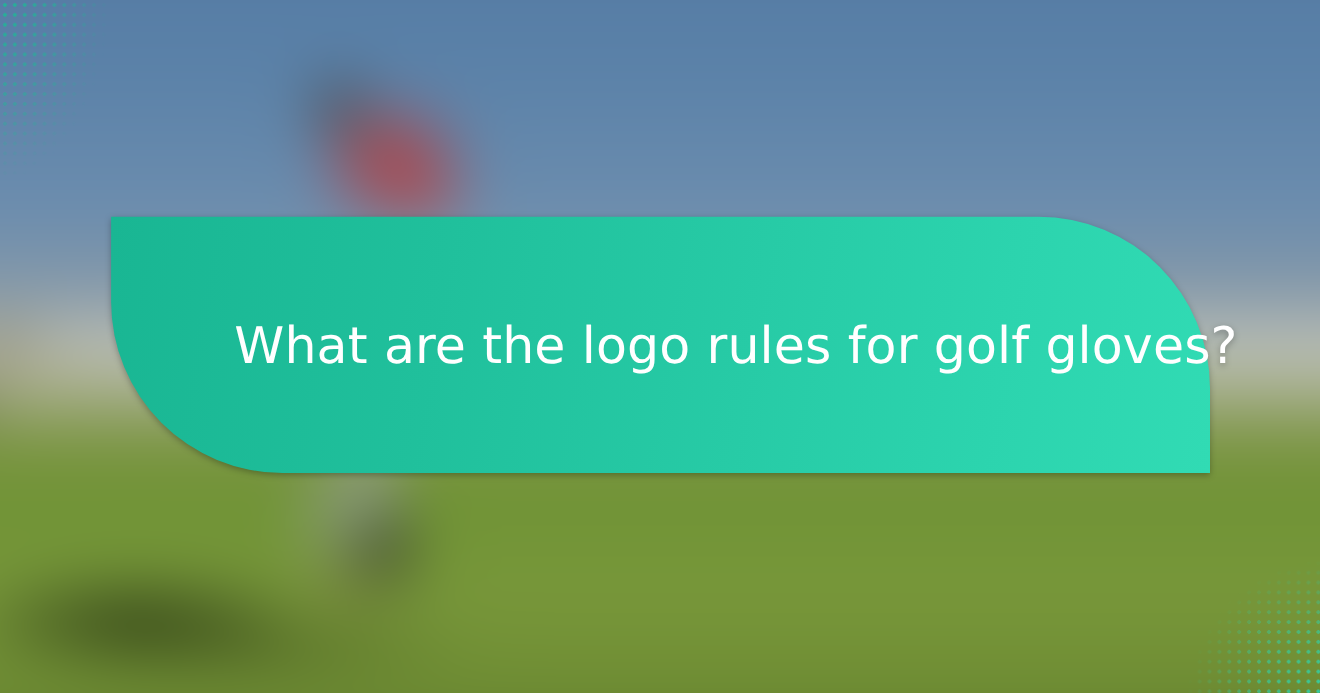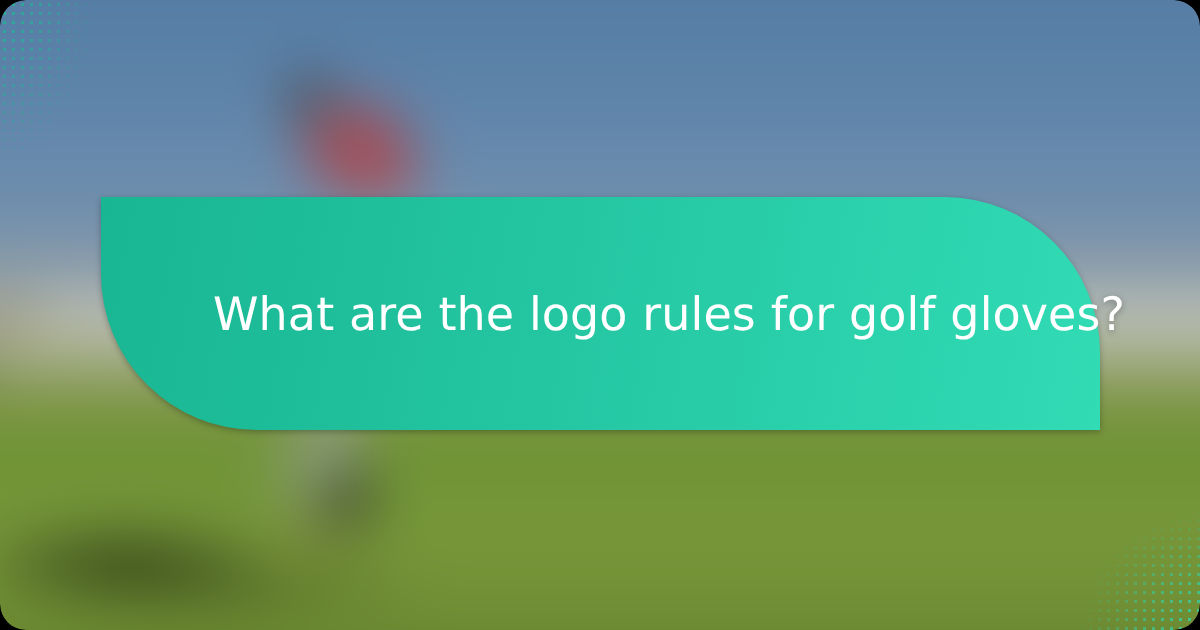--- a/index.html
+++ b/index.html
@@ -1,15 +1,15 @@
 <!DOCTYPE html>
 <html><head>
 <meta charset="utf-8">
 <style>
-  * { margin:0; padding:0; box-sizing:border-box;border-radius:26px; }
+  * { margin:0; padding:0; box-sizing:border-box; }
 
   html, body {
     width:1200px; height:630px;
     overflow:hidden;
     background:#000;
     font-family:"Liberation Sans", sans-serif;
   }
 
   #stage {
     position:relative;

